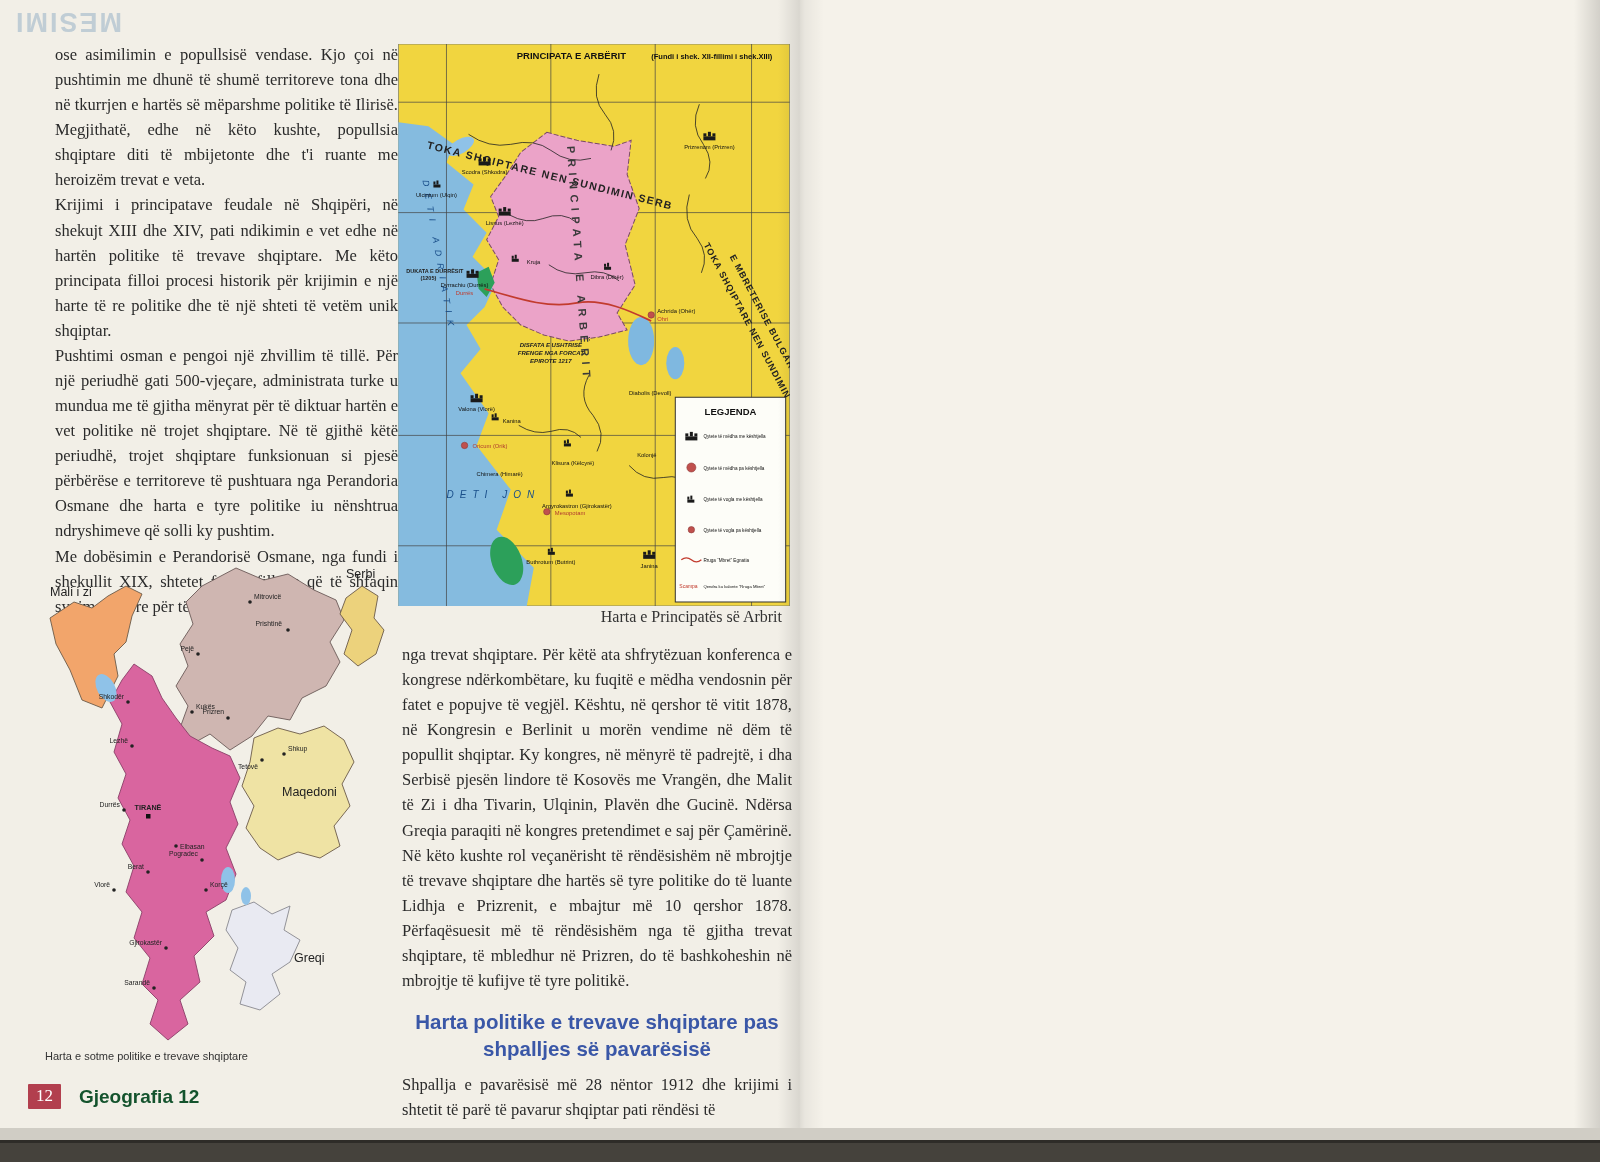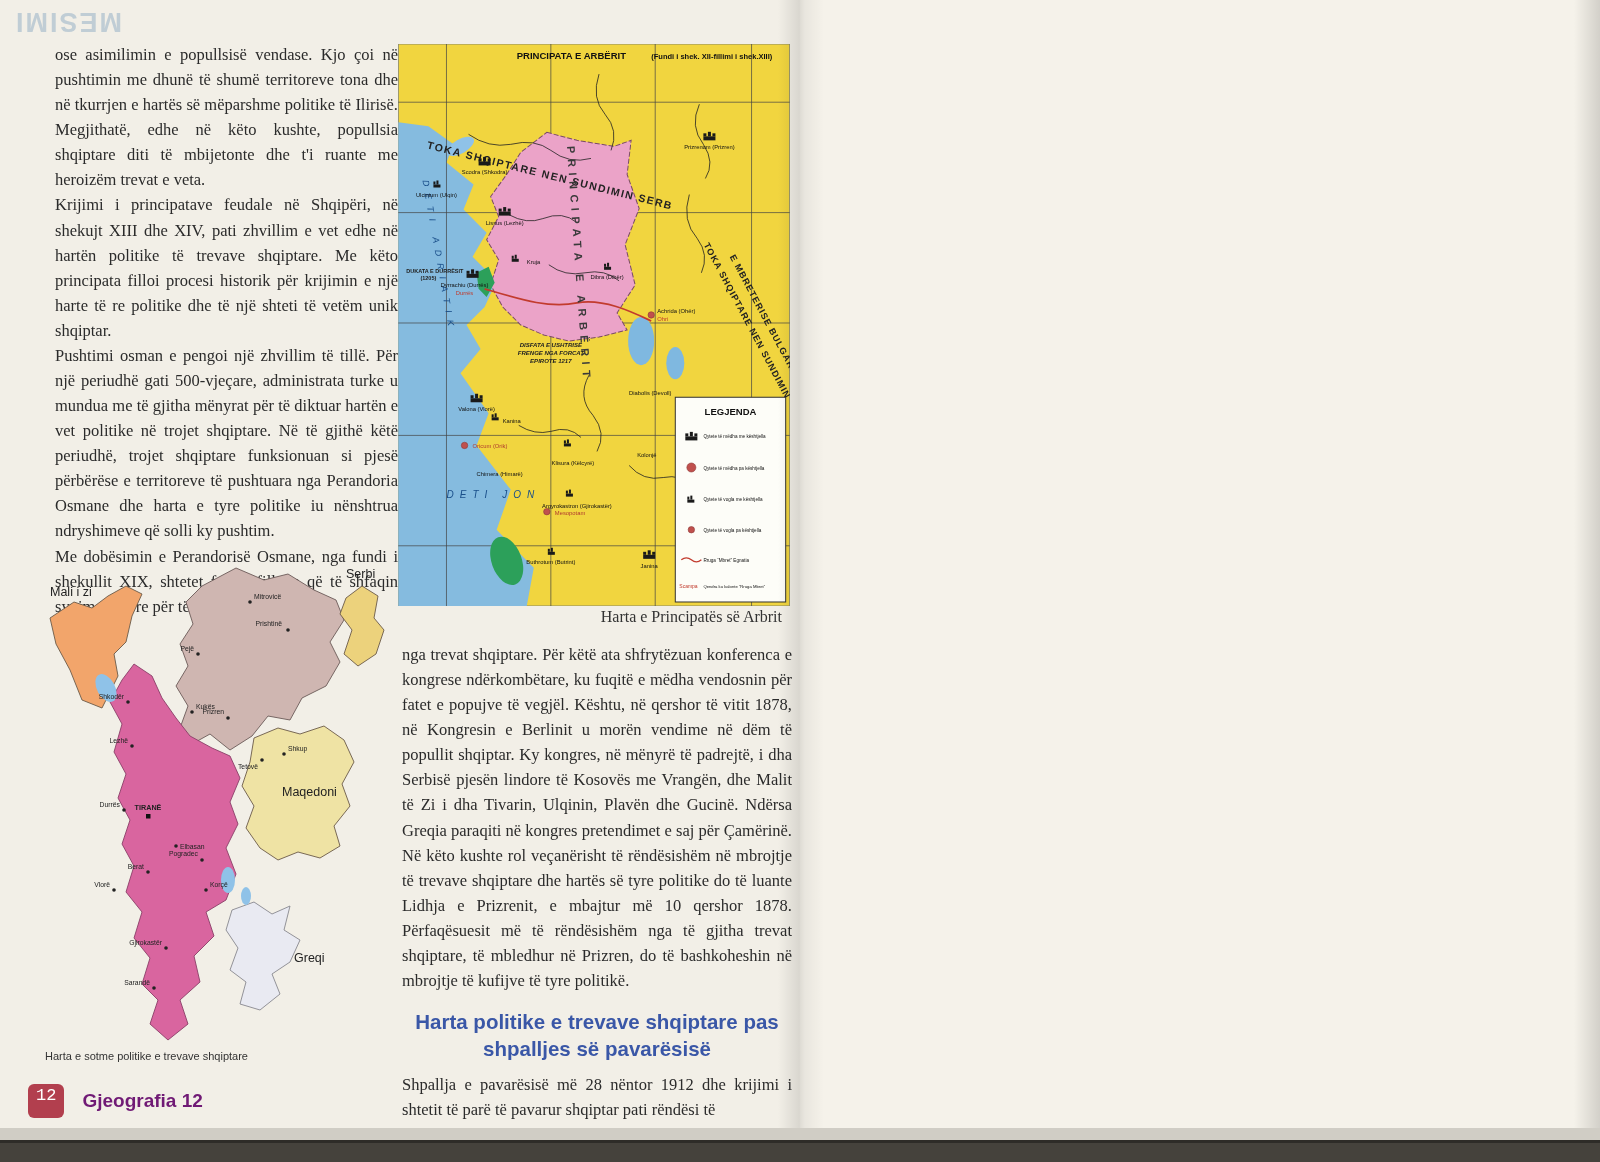--- a/index.html
+++ b/index.html
@@ -29,36 +29,36 @@
              font-size:16px;color:#333;}
   .caption-today{position:absolute;left:45px;top:1050px;font-family:"Liberation Sans",sans-serif;
              font-size:11px;color:#333;}
 
   .map-arberit{position:absolute;left:398px;top:44px;width:392px;height:622px;margin:0;}
   .map-today{position:absolute;left:30px;top:556px;width:370px;height:492px;margin:0;}
   svg text{font-family:"Liberation Sans",sans-serif;}
 
   .footer-left{position:absolute;left:28px;top:1084px;}
   .footer-right{position:absolute;left:790px;top:1090px;width:762px;text-align:right;}
-  .badge{display:inline-block;background:#b23f4e;color:#fff;font-family:Liberation Mono, monospace;
-         font-size:17px;padding:2px 8px 13px 8px;border-radius:6px;vertical-align:middle;}
+  .badge{display:inline-block;background:#b23f4e;color:#fff;font-family:Liberation Serif, serif;
+         font-size:17px;padding:2px 8px 3px 8px;border-radius:1px;vertical-align:middle;}
   .book-label{font-family:"Liberation Sans",sans-serif;font-weight:bold;font-size:19px;
-         color:#701a75;margin-left:14px;vertical-align:middle;}
+         color:#14532d;margin-left:14px;vertical-align:middle;}
 </style>
 </head>
 <body>
 
 <div class="canvas">
 
   <div class="page page-left">
     <div class="bleed">MESIMI</div>
 
     <div class="col1 serif-col">
       <p>ose asimilimin e popullsisë vendase. Kjo çoi në pushtimin me dhunë të shumë territoreve tona dhe në tkurrjen e hartës së mëparshme politike të Ilirisë. Megjithatë, edhe në këto kushte, popullsia shqiptare diti të mbijetonte dhe t'i ruante me heroizëm trevat e veta.</p>
-      <p>Krijimi i principatave feudale në Shqipëri, në shekujt XIII dhe XIV, pati zhvillim e vet edhe në hartën politike të trevave shqiptare. Me këto principata filloi procesi historik për krijimin e një harte të re politike dhe të një shteti të vetëm unik shqiptar.</p>
+      <p>Krijimi i principatave feudale në Shqipëri, në shekujt XIII dhe XIV, pati ndikimin e vet edhe në hartën politike të trevave shqiptare. Me këto principata filloi procesi historik për krijimin e një harte të re politike dhe të një shteti të vetëm unik shqiptar.</p>
       <p>Pushtimi osman e pengoi një zhvillim të tillë. Për një periudhë gati 500-vjeçare, administrata turke u mundua me të gjitha mënyrat për të diktuar hartën e vet politike në trojet shqiptare. Në të gjithë këtë periudhë, trojet shqiptare funksionuan si pjesë përbërëse e territoreve të pushtuara nga Perandoria Osmane dhe harta e tyre politike iu nënshtrua ndryshimeve që solli ky pushtim.</p>
       <p>Me dobësimin e Perandorisë Osmane, nga fundi i shekullit XIX, shtetet fqinje filluan që të shfaqin synimet e tyre për të zaptuar territore</p>
     </div>
 
     <figure class="map-arberit">
       <svg viewBox="0 0 390 560" width="392" height="562">
         <defs>
           <g id="castleL" fill="#1a1a1a">
             <rect x="-6" y="-3" width="12" height="4"></rect>
             <rect x="-6" y="-6" width="3" height="3"></rect>

